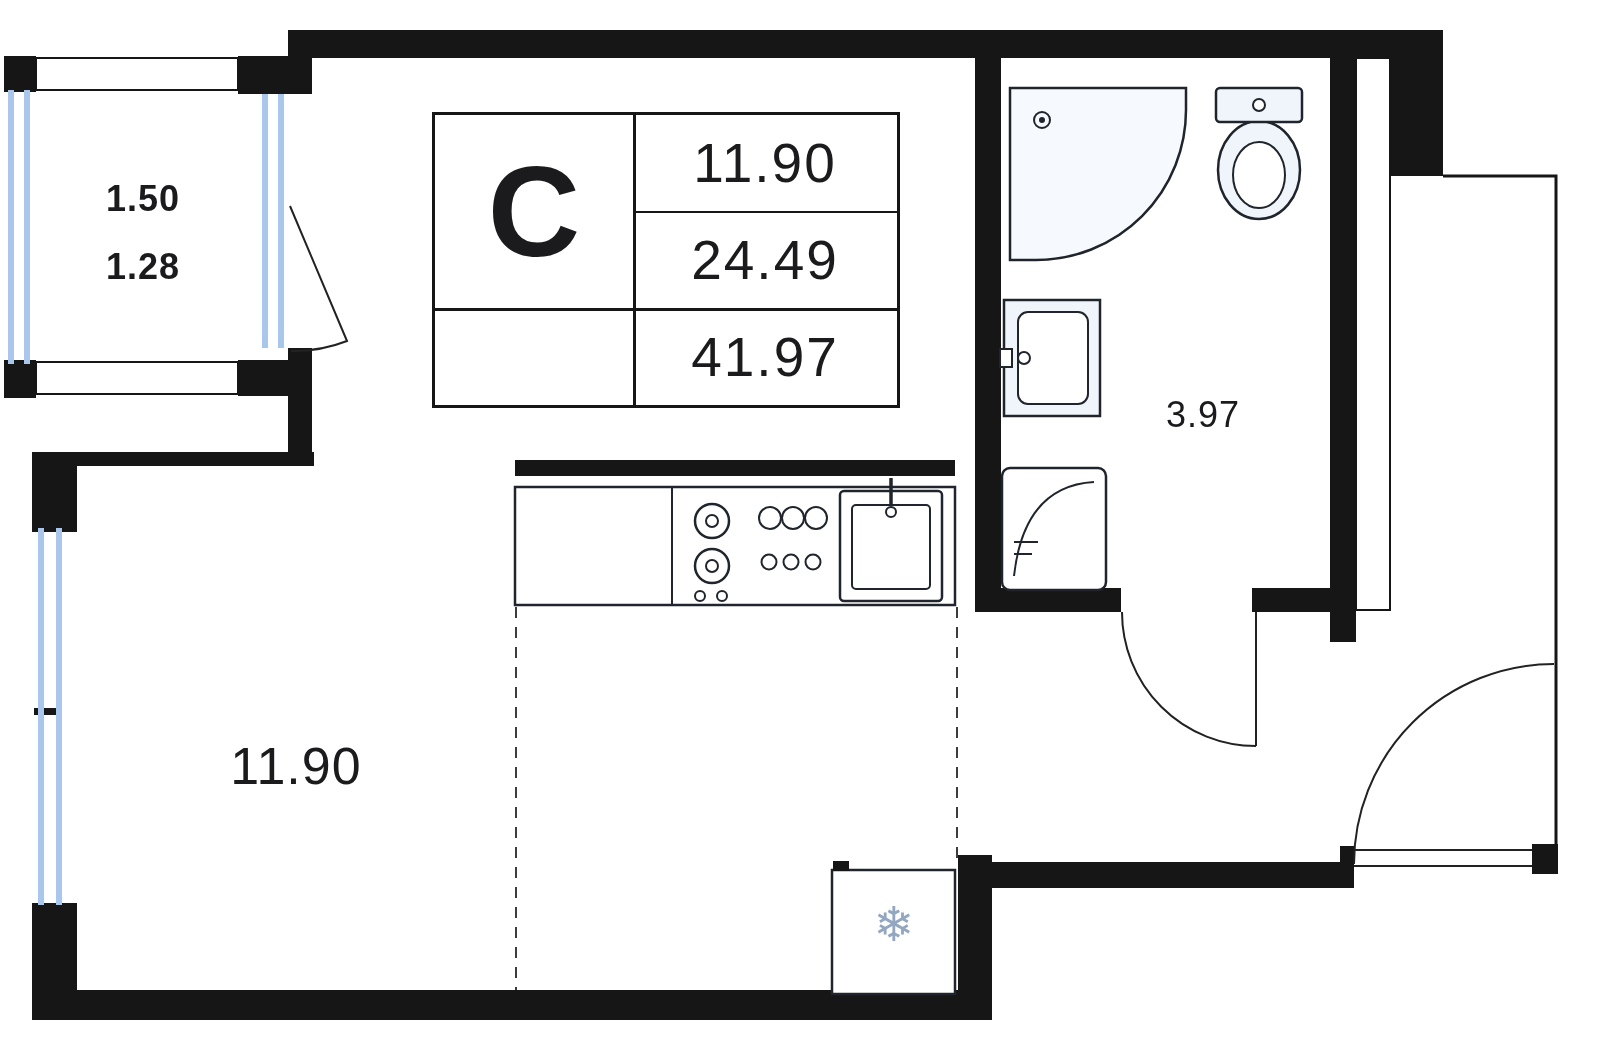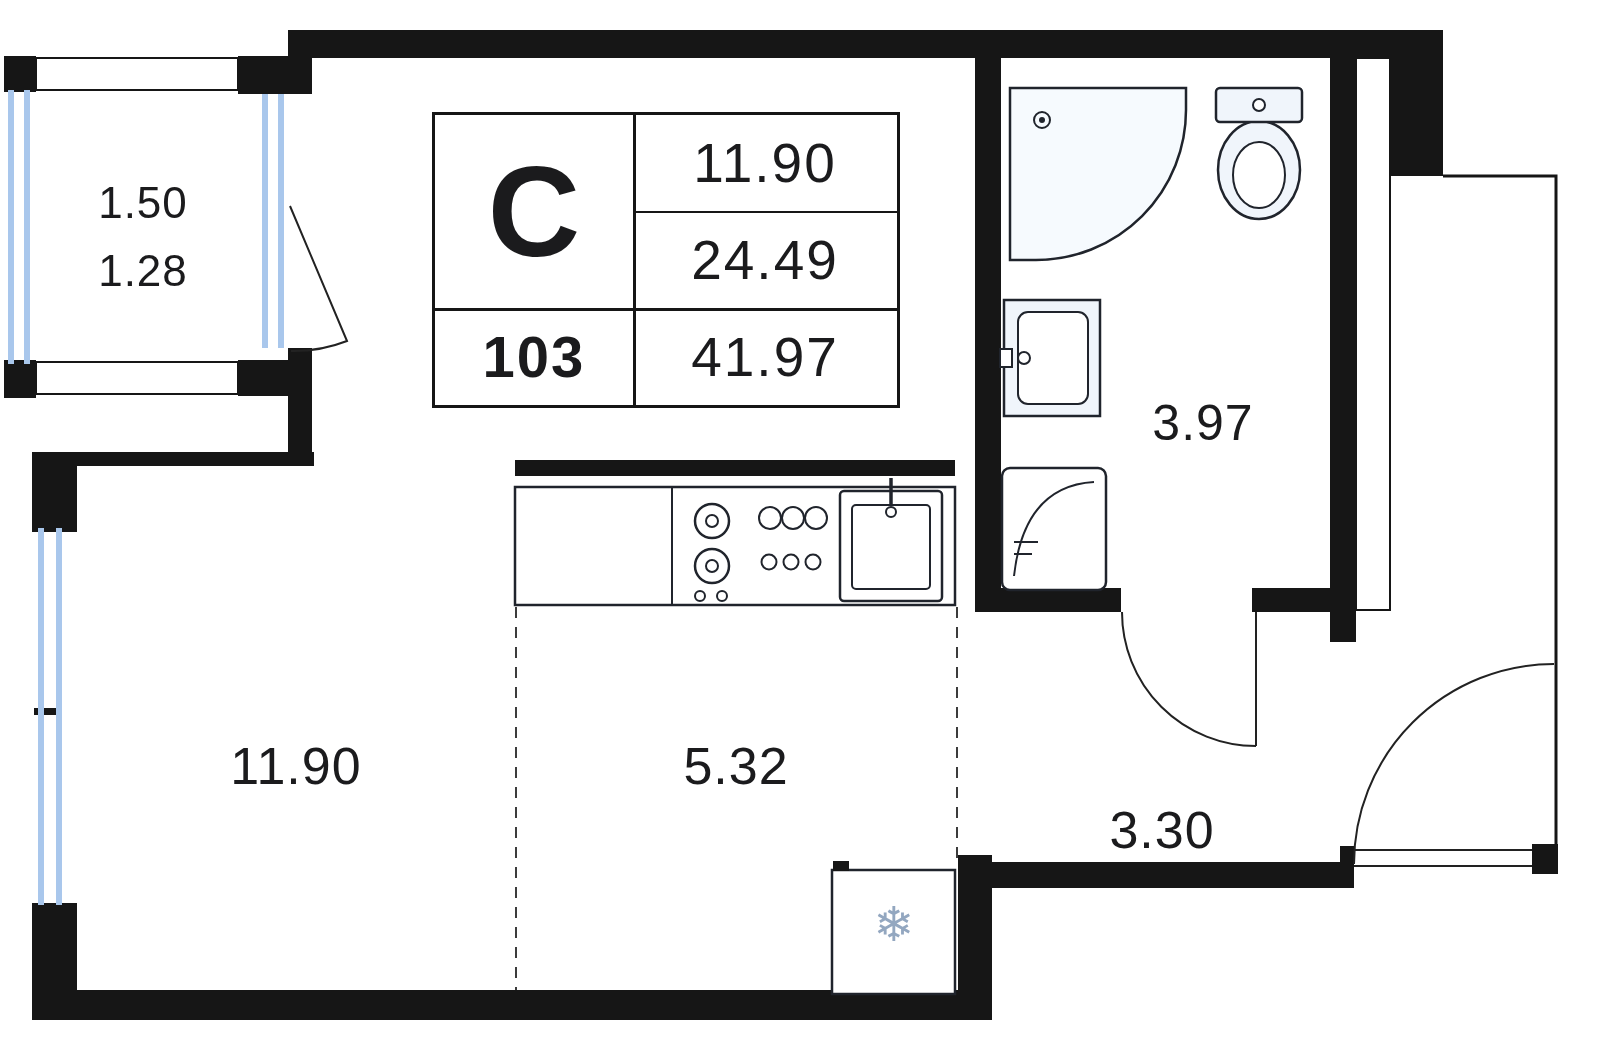--- a/index.html
+++ b/index.html
@@ -13,21 +13,21 @@
   }
   .plan svg{position:absolute;left:0;top:0;}
   .label{
     position:absolute;
     text-align:center;
     letter-spacing:1px;
     color:#1b1b1d;
     white-space:nowrap;
   }
   .lbl-room{font-size:52px;font-weight:400;}
-  .lbl-balcony{font-size:44px;font-weight:400;}
+  .lbl-balcony{font-size:36px;font-weight:700;}
   .snowflake{
     position:absolute;left:845px;top:900px;width:97px;
     text-align:center;font-size:48px;line-height:1;
     color:#93a7c0;
     font-family:"DejaVu Sans", sans-serif;
   }
   
   .info-card{
     position:absolute;left:432px;top:112px;width:468px;height:296px;
     background:#ffffff;border:3px solid #161616;box-sizing:border-box;
@@ -160,29 +160,26 @@
         <rect x="832" y="870" width="123" height="124" fill="#ffffff" stroke-width="2.5"></rect>
         <rect x="833" y="861" width="16" height="10" fill="#161616" stroke="none"></rect>
       </g>
     </g>
   </svg>
 
   <div class="snowflake">❄</div>
 
   <div class="info-card">
     <div class="ic-cell ic-letter">С</div>
-    <div class="ic-cell ic-num">103</div>
     <div class="ic-cell ic-a ic-a1">11.90</div>
     <div class="ic-cell ic-a ic-a2">24.49</div>
     <div class="ic-cell ic-a ic-a3">41.97</div>
     <div class="ic-line-v"></div>
     <div class="ic-line-h"></div>
     <div class="ic-line-h2"></div>
   </div>
 
   <div class="label lbl-balcony" style="left:55px;top:178px;width:176px;">1.50</div>
   <div class="label lbl-balcony" style="left:55px;top:246px;width:176px;">1.28</div>
-  <div class="label lbl-room" style="left:1083px;top:394px;width:240px;font-size:50px;">3.97</div>
+  <div class="label lbl-room" style="left:1083px;top:394px;width:240px;font-size:36px;">3.97</div>
   <div class="label lbl-room" style="left:176px;top:736px;width:240px;">11.90</div>
-  <div class="label lbl-room" style="left:616px;top:736px;width:240px;">5.32</div>
-  <div class="label lbl-room" style="left:1042px;top:800px;width:240px;">3.30</div>
 
 </div>
 
 </body></html>

